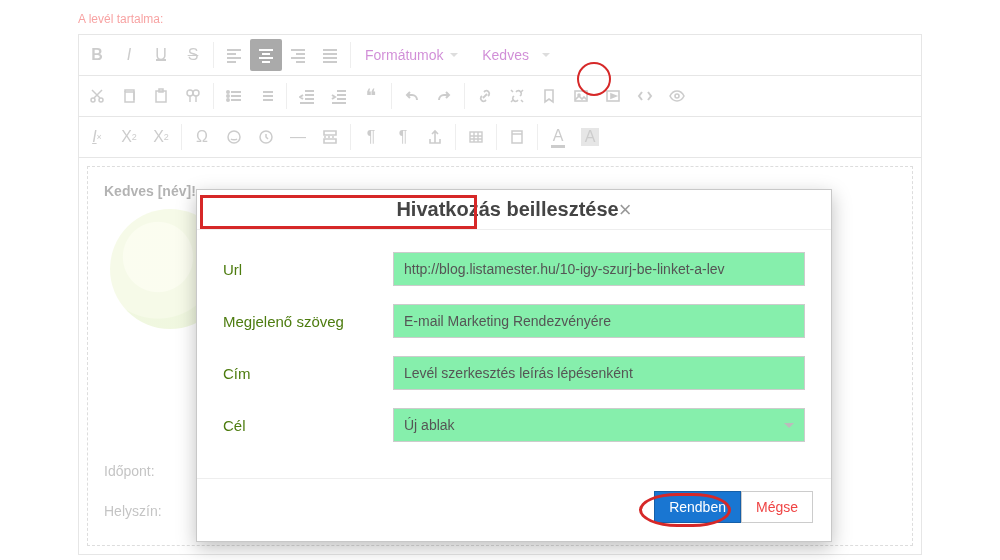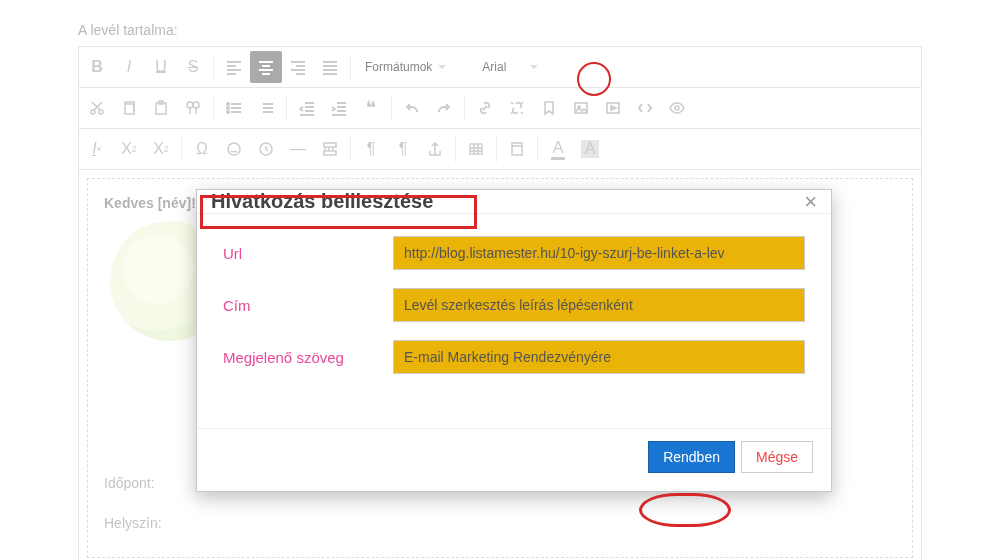--- a/index.html
+++ b/index.html
@@ -1,50 +1,50 @@
 <!DOCTYPE html>
 <html><head>
 <meta charset="utf-8">
 <style>
   *{box-sizing:border-box;margin:0;padding:0}
   body{font-family:Arial,Helvetica,sans-serif;background:#fff;width:1000px;height:560px;overflow:hidden;position:relative}
-  .panel-label{color:#737373;font-size:14px;padding:22px 0 8px 78px}
+  .panel-label{color:#ef4444;font-size:12px;padding:12px 0 8px 78px}
 
   .editor-wrap{margin:0 78px;border:1px solid #ccc}
   .tb{display:flex;align-items:center;border-bottom:1px solid #ccc;padding:4px 2px;flex-wrap:wrap}
   .tb .btn,.tb .dd{height:32px;display:flex;align-items:center;justify-content:center;color:#999;font-size:16px;border-radius:2px;cursor:pointer;position:relative}
   .tb .btn{width:32px}
   .tb .btn.active{background:#555;color:#fff}
-  .tb .dd{padding:0 22px 0 10px;font-size:12px;min-width:92px;color:#000000}
+  .tb .dd{padding:0 22px 0 10px;font-size:14px;min-width:92px;color:#a21caf}
   .tb .dd::after{content:"";position:absolute;right:8px;top:14px;border:4px solid transparent;border-top-color:#bbb}
   .tb .sep{width:1px;height:26px;background:#ddd;margin:0 4px}
   .ico{width:16px;height:16px;display:block}
   .ring{border:2px solid #d62828;border-radius:50%;position:absolute;width:34px;height:34px;pointer-events:none}
   .ring-link{left:577px;top:62px}
   .ring-ok{left:639px;top:493px;width:92px;height:34px;border:3px solid #d62828;border-radius:50%/60%}
   .rect-title{position:absolute;left:200px;top:195px;width:277px;height:34px;border:3px solid #d62828;pointer-events:none}
   .mce-body{border:1px dashed #bbb;margin:8px;padding:16px;font-size:14px;color:#555;min-height:380px;position:relative}
   .logo{width:120px;height:120px;border-radius:50%;background:radial-gradient(circle at 40% 40%,#e9f2a9 0 34%,#c9e27a 35% 60%,#a7d24a 61% 80%,transparent 81%);opacity:.35;position:absolute;left:22px;top:42px}
   .body-line{color:#888;font-size:14px;margin-top:24px}
   .body-center{text-align:center;margin-top:200px;font-size:16px;color:#999;letter-spacing:.5px}
 
   
   .dimmer{position:absolute;inset:0;background:rgba(255,255,255,.5);pointer-events:none}
 
   .dialog{position:absolute;left:196px;top:189px;width:636px;background:#fff;border:1px solid #c8c8c8;box-shadow:0 6px 18px rgba(0,0,0,.25)}
-  .dlg-head{display:flex;justify-content:space-between;align-items:center;padding:0 14px;border-bottom:1px solid #eee}
+  .dlg-head{display:flex;justify-content:center;align-items:center;padding:8px 14px;border-bottom:1px solid #eee}
   .dlg-head h3{font-size:20px;font-weight:700;color:#444}
   .close{color:#999;font-size:22px;cursor:pointer;line-height:1}
   .dlg-body{padding:22px 26px 18px}
   .row{display:flex;align-items:center;margin-bottom:18px}
-  .row label{width:170px;color:#ec4899;font-size:15px}
-  .row input,.row .sel{flex:1;height:34px;border:1px solid #ccc;padding:0 10px;font-size:14px;color:#555;background:#eab308}
+  .row label{width:170px;color:#4d7c0f;font-size:15px}
+  .row input,.row .sel{flex:1;height:34px;border:1px solid #ccc;padding:0 10px;font-size:14px;color:#555;background:#86efac}
   .row .sel{position:relative;display:flex;align-items:center;cursor:pointer}
   .row .sel::after{content:"";position:absolute;right:10px;top:14px;border:5px solid transparent;border-top-color:#bbb}
-  .dlg-foot{display:flex;justify-content:flex-end;gap:6px;padding:12px 18px 18px;border-top:1px solid #eee}
+  .dlg-foot{display:flex;justify-content:flex-end;padding:12px 18px 18px;border-top:1px solid #eee}
   .bt{height:32px;padding:0 14px;font-size:14px;border:1px solid #ccc;background:#fff;cursor:pointer;color:#ef4444}
   .bt.primary{background:#1976d2;color:#fff;border-color:#155fa8}
 
   .txt-under{position:relative}
   .txt-under::after{content:"";position:absolute;left:10%;right:10%;bottom:3px;height:2px;background:currentColor}
 </style>
 </head>
 <body>
 
 <div class="panel-label">A levél tartalma:</div>
@@ -80,21 +80,21 @@
           <path stroke="currentColor" stroke-width="2" d="M1 3h14M6 7h9M1 11h14M6 15h9"></path>
         </svg>
       </div>
     <div class="btn">
         <svg class="ico" viewBox="0 0 16 16">
           <path stroke="currentColor" stroke-width="2" d="M1 3h14M1 7h14M1 11h14M1 15h14"></path>
         </svg>
       </div>
     <div class="sep"></div>
     <div class="dd">Formátumok</div>
-    <div class="dd">Arial</div>
+    <div class="dd">Kedves</div>
   </div>
 
   <div class="tb">
     <div class="btn">
         <svg class="ico" viewBox="0 0 16 16" fill="none" stroke="currentColor" stroke-width="1.5">
           <circle cx="4" cy="12" r="2"></circle>
           <circle cx="12" cy="12" r="2"></circle>
           <path d="M5 10 13 2M11 10 3 2"></path>
         </svg>
       </div>
@@ -269,28 +269,32 @@
   <div class="dlg-head">
     <h3>Hivatkozás beillesztése</h3>
     <div class="close">×</div>
   </div>
   <div class="dlg-body">
     <div class="row">
       <label>Url</label>
       <input value="http://blog.listamester.hu/10-igy-szurj-be-linket-a-lev" style="">
     </div>
     <div class="row">
+      <label>Megjelenő szöveg</label>
+      <input value="E-mail Marketing Rendezvényére" style="">
+    </div>
+    <div class="row">
       <label>Cím</label>
       <input value="Levél szerkesztés leírás lépésenként" style="">
     </div>
     <div class="row">
-      <label>Megjelenő szöveg</label>
-      <input value="E-mail Marketing Rendezvényére" style="">
-    </div>
-    <div class="row">
+      <label>Cél</label>
+      <div class="sel">
+          <span>Új ablak</span>
+        </div>
     </div>
   </div>
   <div class="dlg-foot">
     <button class="bt primary">Rendben</button>
     <button class="bt">Mégse</button>
   </div>
 </div>
 
 <div class="ring ring-link"></div>
 <div class="rect-title"></div>

